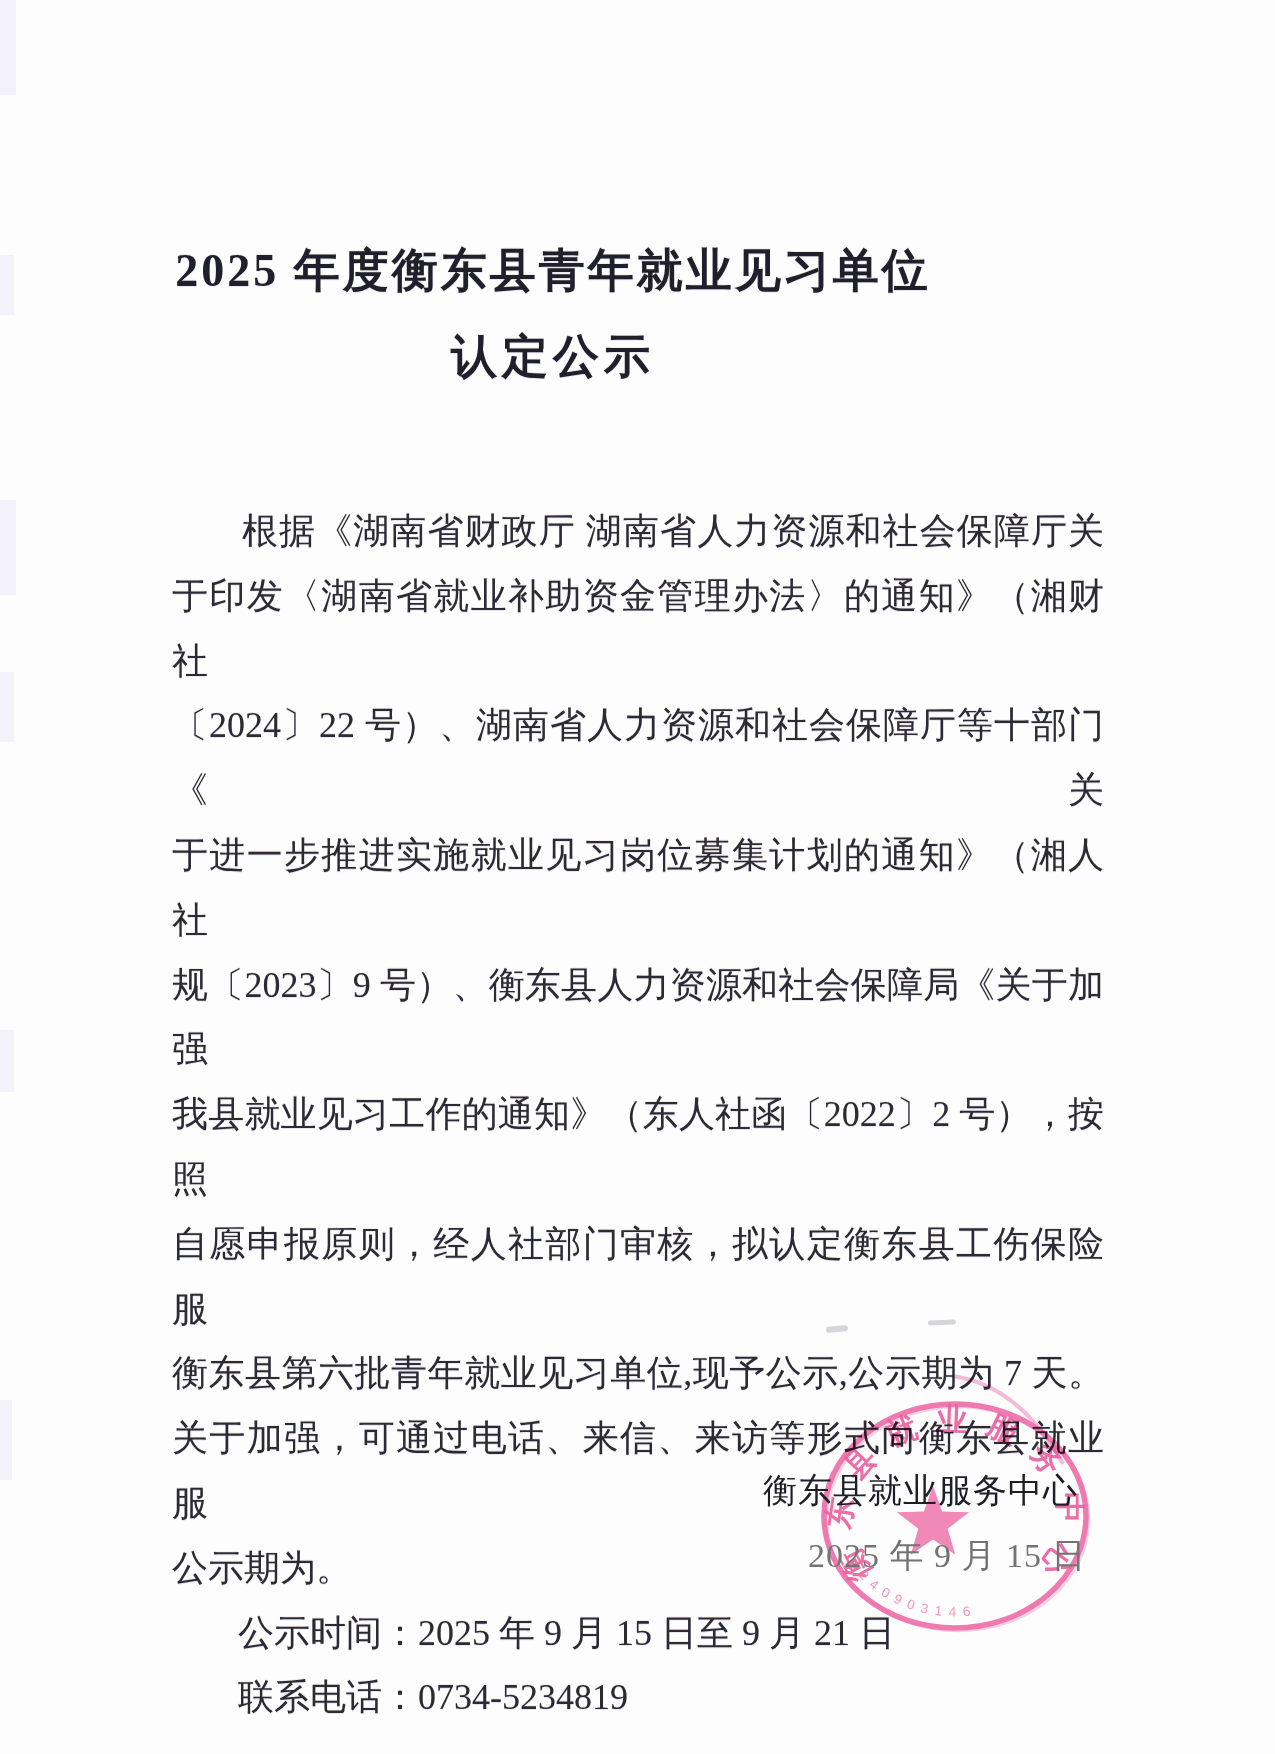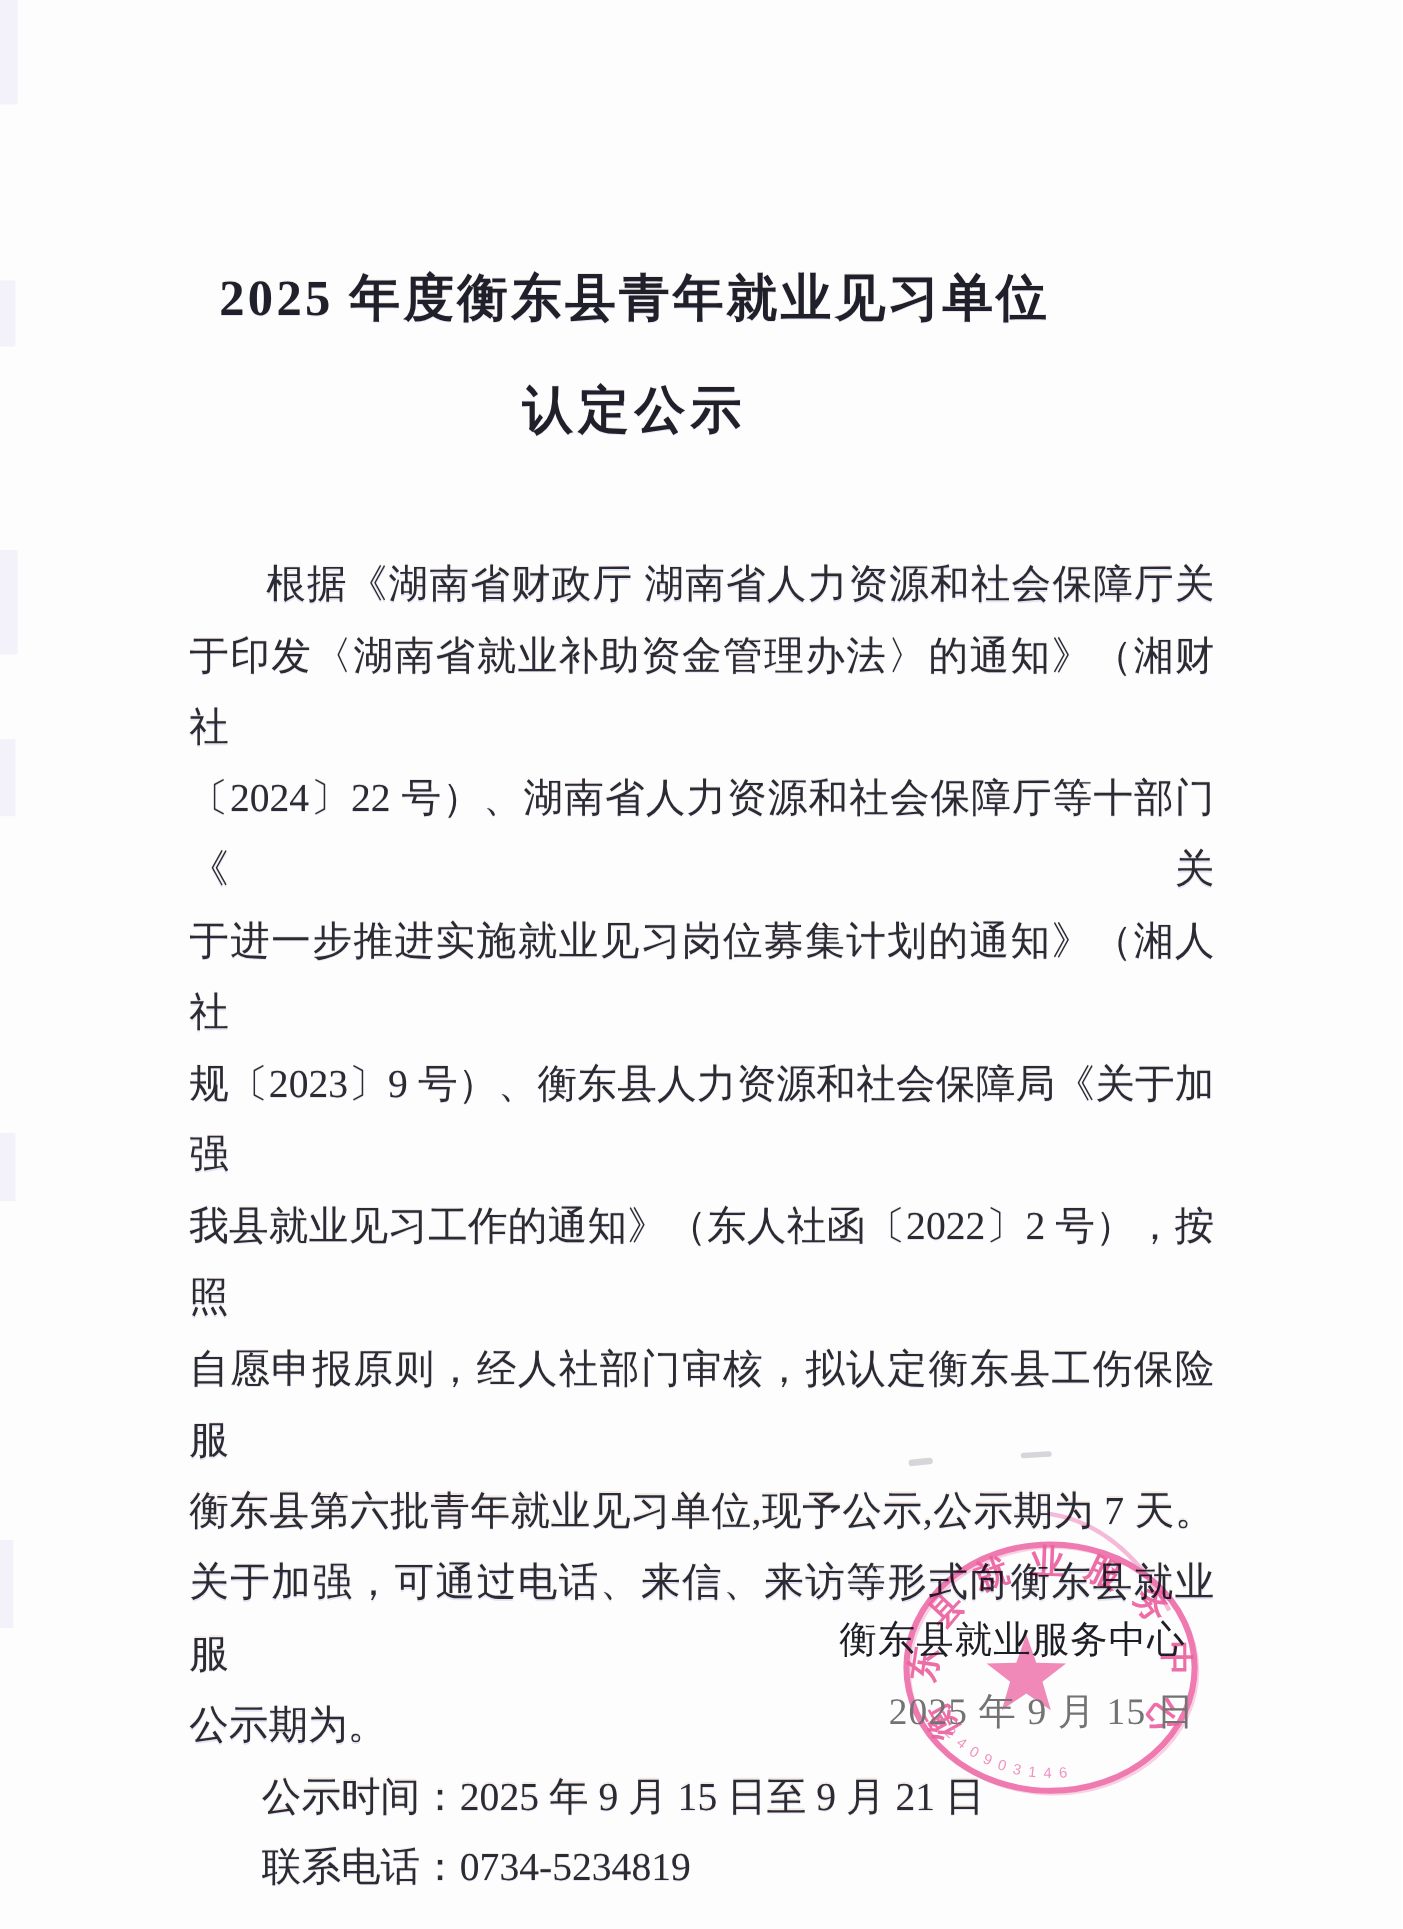--- a/index.html
+++ b/index.html
@@ -5,23 +5,23 @@
   html,body { margin:0; padding:0; background:#ffffff; }
   .page {
     position:relative; width:1275px; height:1754px;
     background:#fdfdfe; overflow:hidden;
     font-family:"Liberation Serif","DejaVu Serif",serif;
   }
   
   .strip { position:absolute; left:0; background:#efedf8; opacity:.75; }
 
   .title-block { position:absolute; top:240px; left:0; width:1106px; text-align:center;
-    color:#20202a; font-weight:bold;padding-left:24px; }
+    color:#20202a; font-weight:bold; }
   .title-line1 { font-size:46px; letter-spacing:3px; }
-  .title-line2 { font-size:46px; letter-spacing:5px; margin-top:40px; }
+  .title-line2 { font-size:46px; letter-spacing:5px; margin-top:24px; }
   .title-line1, .title-line2, .body-text div {
     text-shadow: 0 -1px 0 rgba(200,110,60,.13), 0 1.4px 0 rgba(60,80,200,.13);
   }
 
   .body-text { position:absolute; left:172px; top:499px; width:932px;
     font-size:36px; line-height:64.8px; color:#2b2b33; }
   .jl { text-align:justify; text-align-last:justify; }
   .first { text-indent:70px; }
   .note { padding-left:66px; }
 

